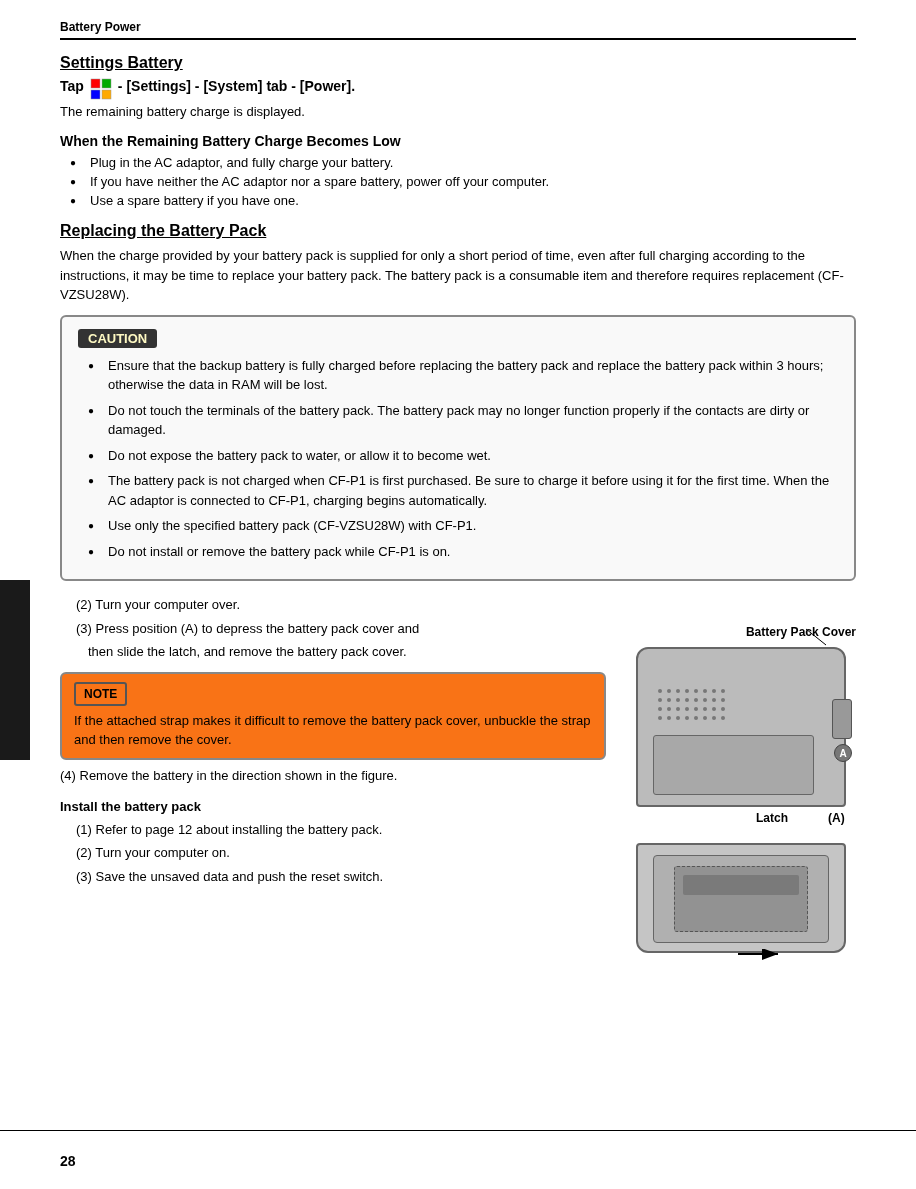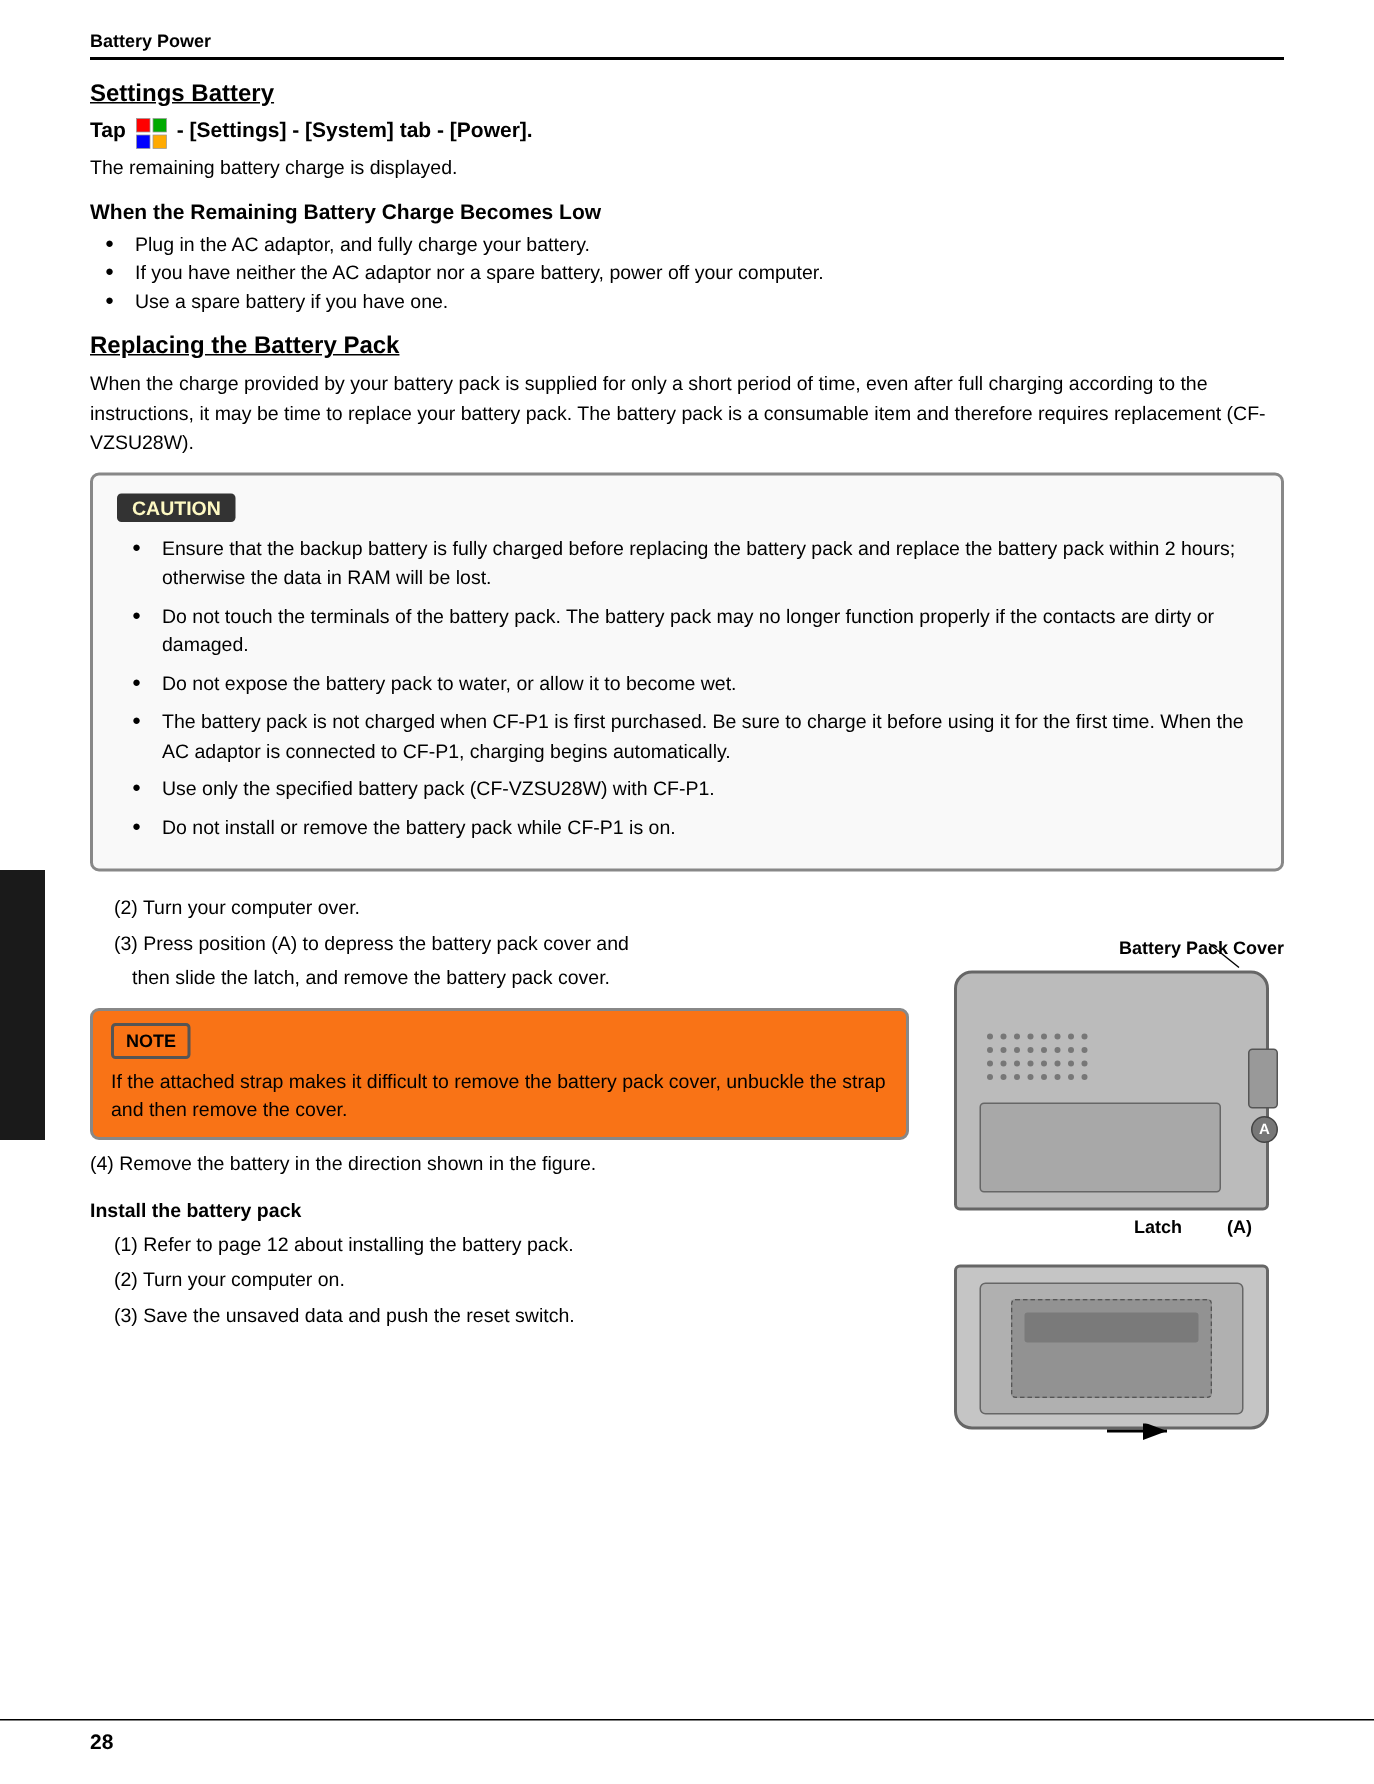--- a/index.html
+++ b/index.html
@@ -224,21 +224,21 @@
       border: 2px solid #666;
       position: relative;
       margin: 6px auto 0 auto;
     }
     .page-number-area {
       position: absolute;
       bottom: 20px;
       left: 0;
       right: 0;
       border-top: 1px solid #000;
-      padding-top: 6px;
+      padding-top: 22px;
       padding-left: 60px;
     }
     .page-number {
       font-size: 14px;
       font-weight: bold;
     }
     .left-black-bar {
       position: absolute;
       left: 0;
       top: 580px;
@@ -280,21 +280,21 @@
   </div>
 
   <div>
     <span class="section-heading">Replacing the Battery Pack</span>
     <div class="section-body">When the charge provided by your battery pack is supplied for only a short period of time, even after full charging according to the instructions, it may be time to replace your battery pack.  The battery pack is a consumable item and therefore requires replacement (CF-VZSU28W).</div>
 
     
     <div class="caution-box">
       <div class="caution-label">CAUTION</div>
       <ul class="caution-list">
-        <li>Ensure that the backup battery is fully charged before replacing the battery pack and replace the battery pack within 2 hours; otherwise the data in RAM will be lost.</li>
+        <li>Ensure that the backup battery is fully charged before replacing the battery pack and replace the battery pack within 3 hours; otherwise the data in RAM will be lost.</li>
         <li>Do not touch the terminals of the battery pack. The battery pack may no longer function properly if the contacts are dirty or damaged.</li>
         <li>Do not expose the battery pack to water, or allow it to become wet.</li>
         <li>The battery pack is not charged when CF-P1 is first purchased.  Be sure to charge it before using it for the first time.  When the AC adaptor is connected to CF-P1, charging begins automatically.</li>
         <li>Use only the specified battery pack (CF-VZSU28W) with CF-P1.</li>
         <li>Do not install or remove the battery pack while CF-P1 is on.</li>
       </ul>
     </div>
   </div>
 
   <div class="bottom-section">
@@ -373,21 +373,21 @@
             </div>
 
             <div class="latch-area"></div>
 
             <div class="latch-a-mark">A</div>
 
             <div style="position:absolute; bottom:10px; left:15px; right:30px; height:60px; background:#a8a8a8; border:1px solid #666; border-radius:3px;"></div>
           </div>
         </div>
 
-        <div style="display:flex; gap:30px; padding-left:130px; margin-bottom:18px;align-items:center;">
+        <div style="display:flex; gap:40px; padding-left:130px; margin-bottom:18px;align-items:center;">
           <span style="font-size:12px; font-weight:bold;">Latch</span>
           <span style="font-size:12px; font-weight:bold;">(A)</span>
         </div>
 
         <div class="device-bottom-view">
           <div style="position:absolute; top:10px; left:15px; right:15px; height:88px; background:#b0b0b0; border:1px solid #666; border-radius:4px;">
             <div style="position:absolute; top:10px; left:20px; right:20px; bottom:10px; background:#929292; border-radius:3px; border:1px dashed #555;">
               <div style="position:absolute; top:8px; left:8px; right:8px; height:20px; background:#7a7a7a; border-radius:2px;"></div>
             </div>
           </div>

